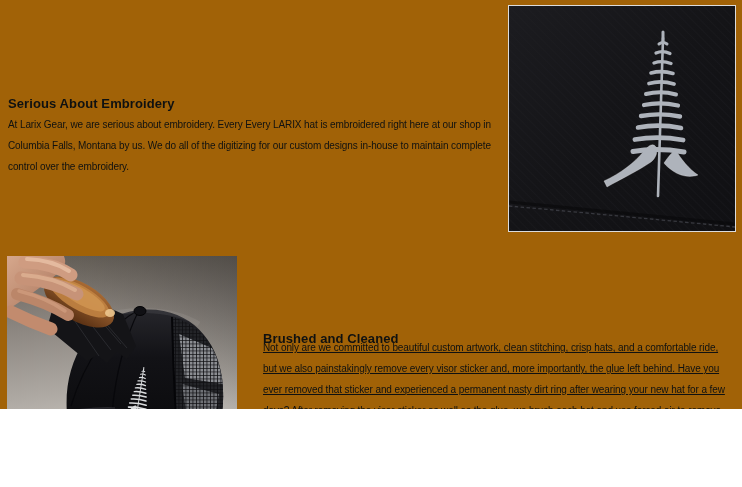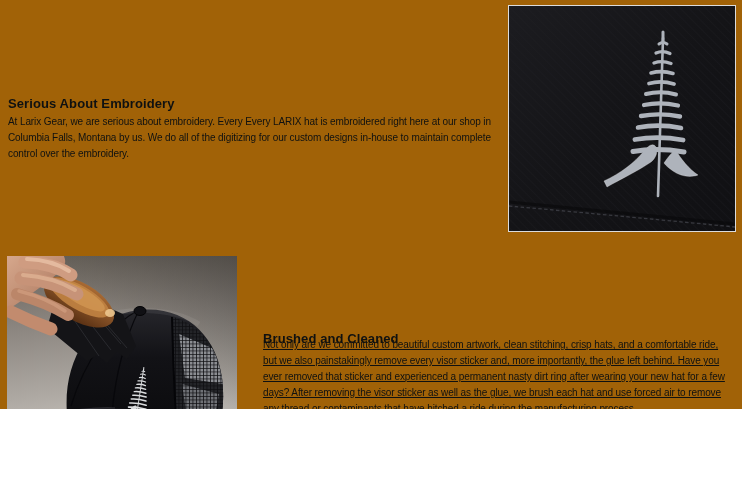--- a/index.html
+++ b/index.html
@@ -2,21 +2,21 @@
 <html><head>
 <meta charset="utf-8">
 <style>
   html,body{margin:0;padding:0;}
   body{
     width:742px;height:487px;background:#ffffff;
     font-family:"Liberation Sans", sans-serif;color:#0f1111;
   }
   .canvas{position:relative;width:742px;height:409px;background:#a16207;overflow:hidden;}
   .heading{position:absolute;font-size:13px;font-weight:bold;letter-spacing:.1px;white-space:nowrap;}
-  .bodytext{position:absolute;font-size:10px;line-height:16px;letter-spacing:-.1px;}
+  .bodytext{position:absolute;font-size:10px;line-height:21px;letter-spacing:-.1px;}
   figure{margin:0;padding:0;position:absolute;}
   #s1-heading{left:8px;top:83px;}
   #s1-body{left:8px;top:104px;width:499px;}
   #img1{left:508px;top:5px;width:228px;height:227px;box-sizing:border-box;border:1px solid #dcdcdc;}
   #img1 svg{display:block;}
   #img2{left:7px;top:256px;width:230px;height:231px;}
   #img2 svg{display:block;}
   #s2-heading{left:263px;top:318px;}
   #s2-body{left:263px;top:327px;width:470px;text-decoration:underline;}
 </style>

